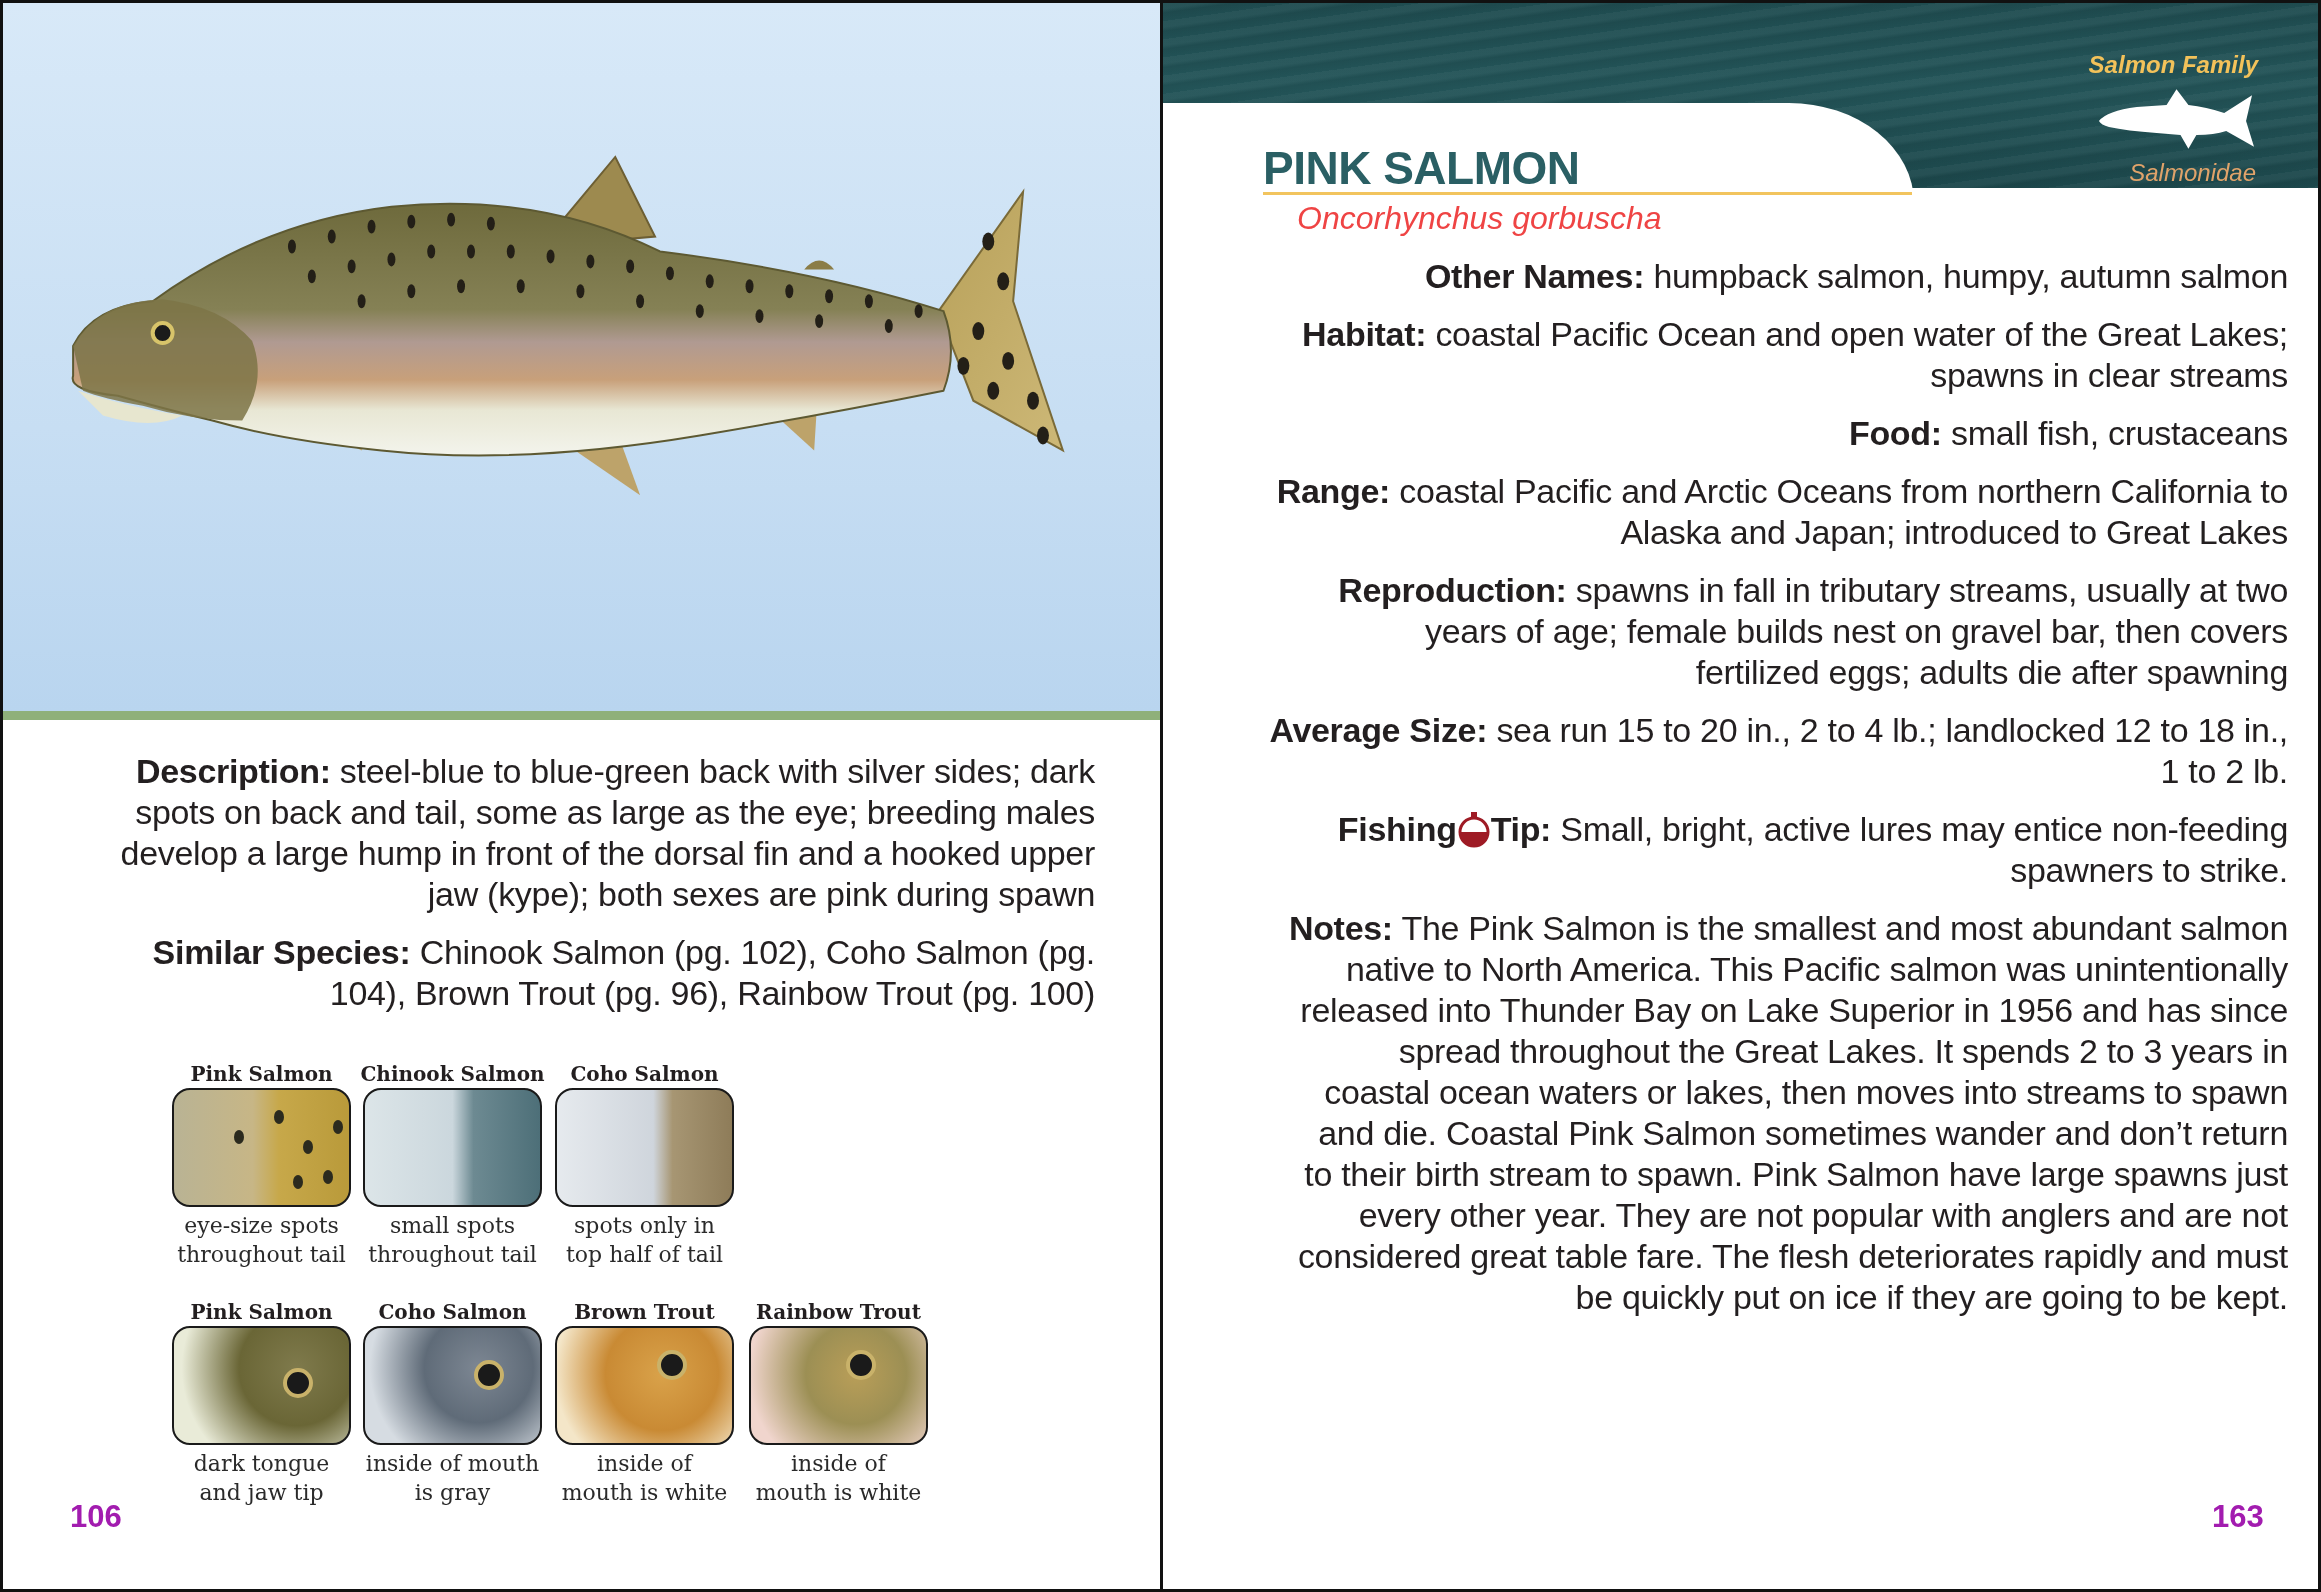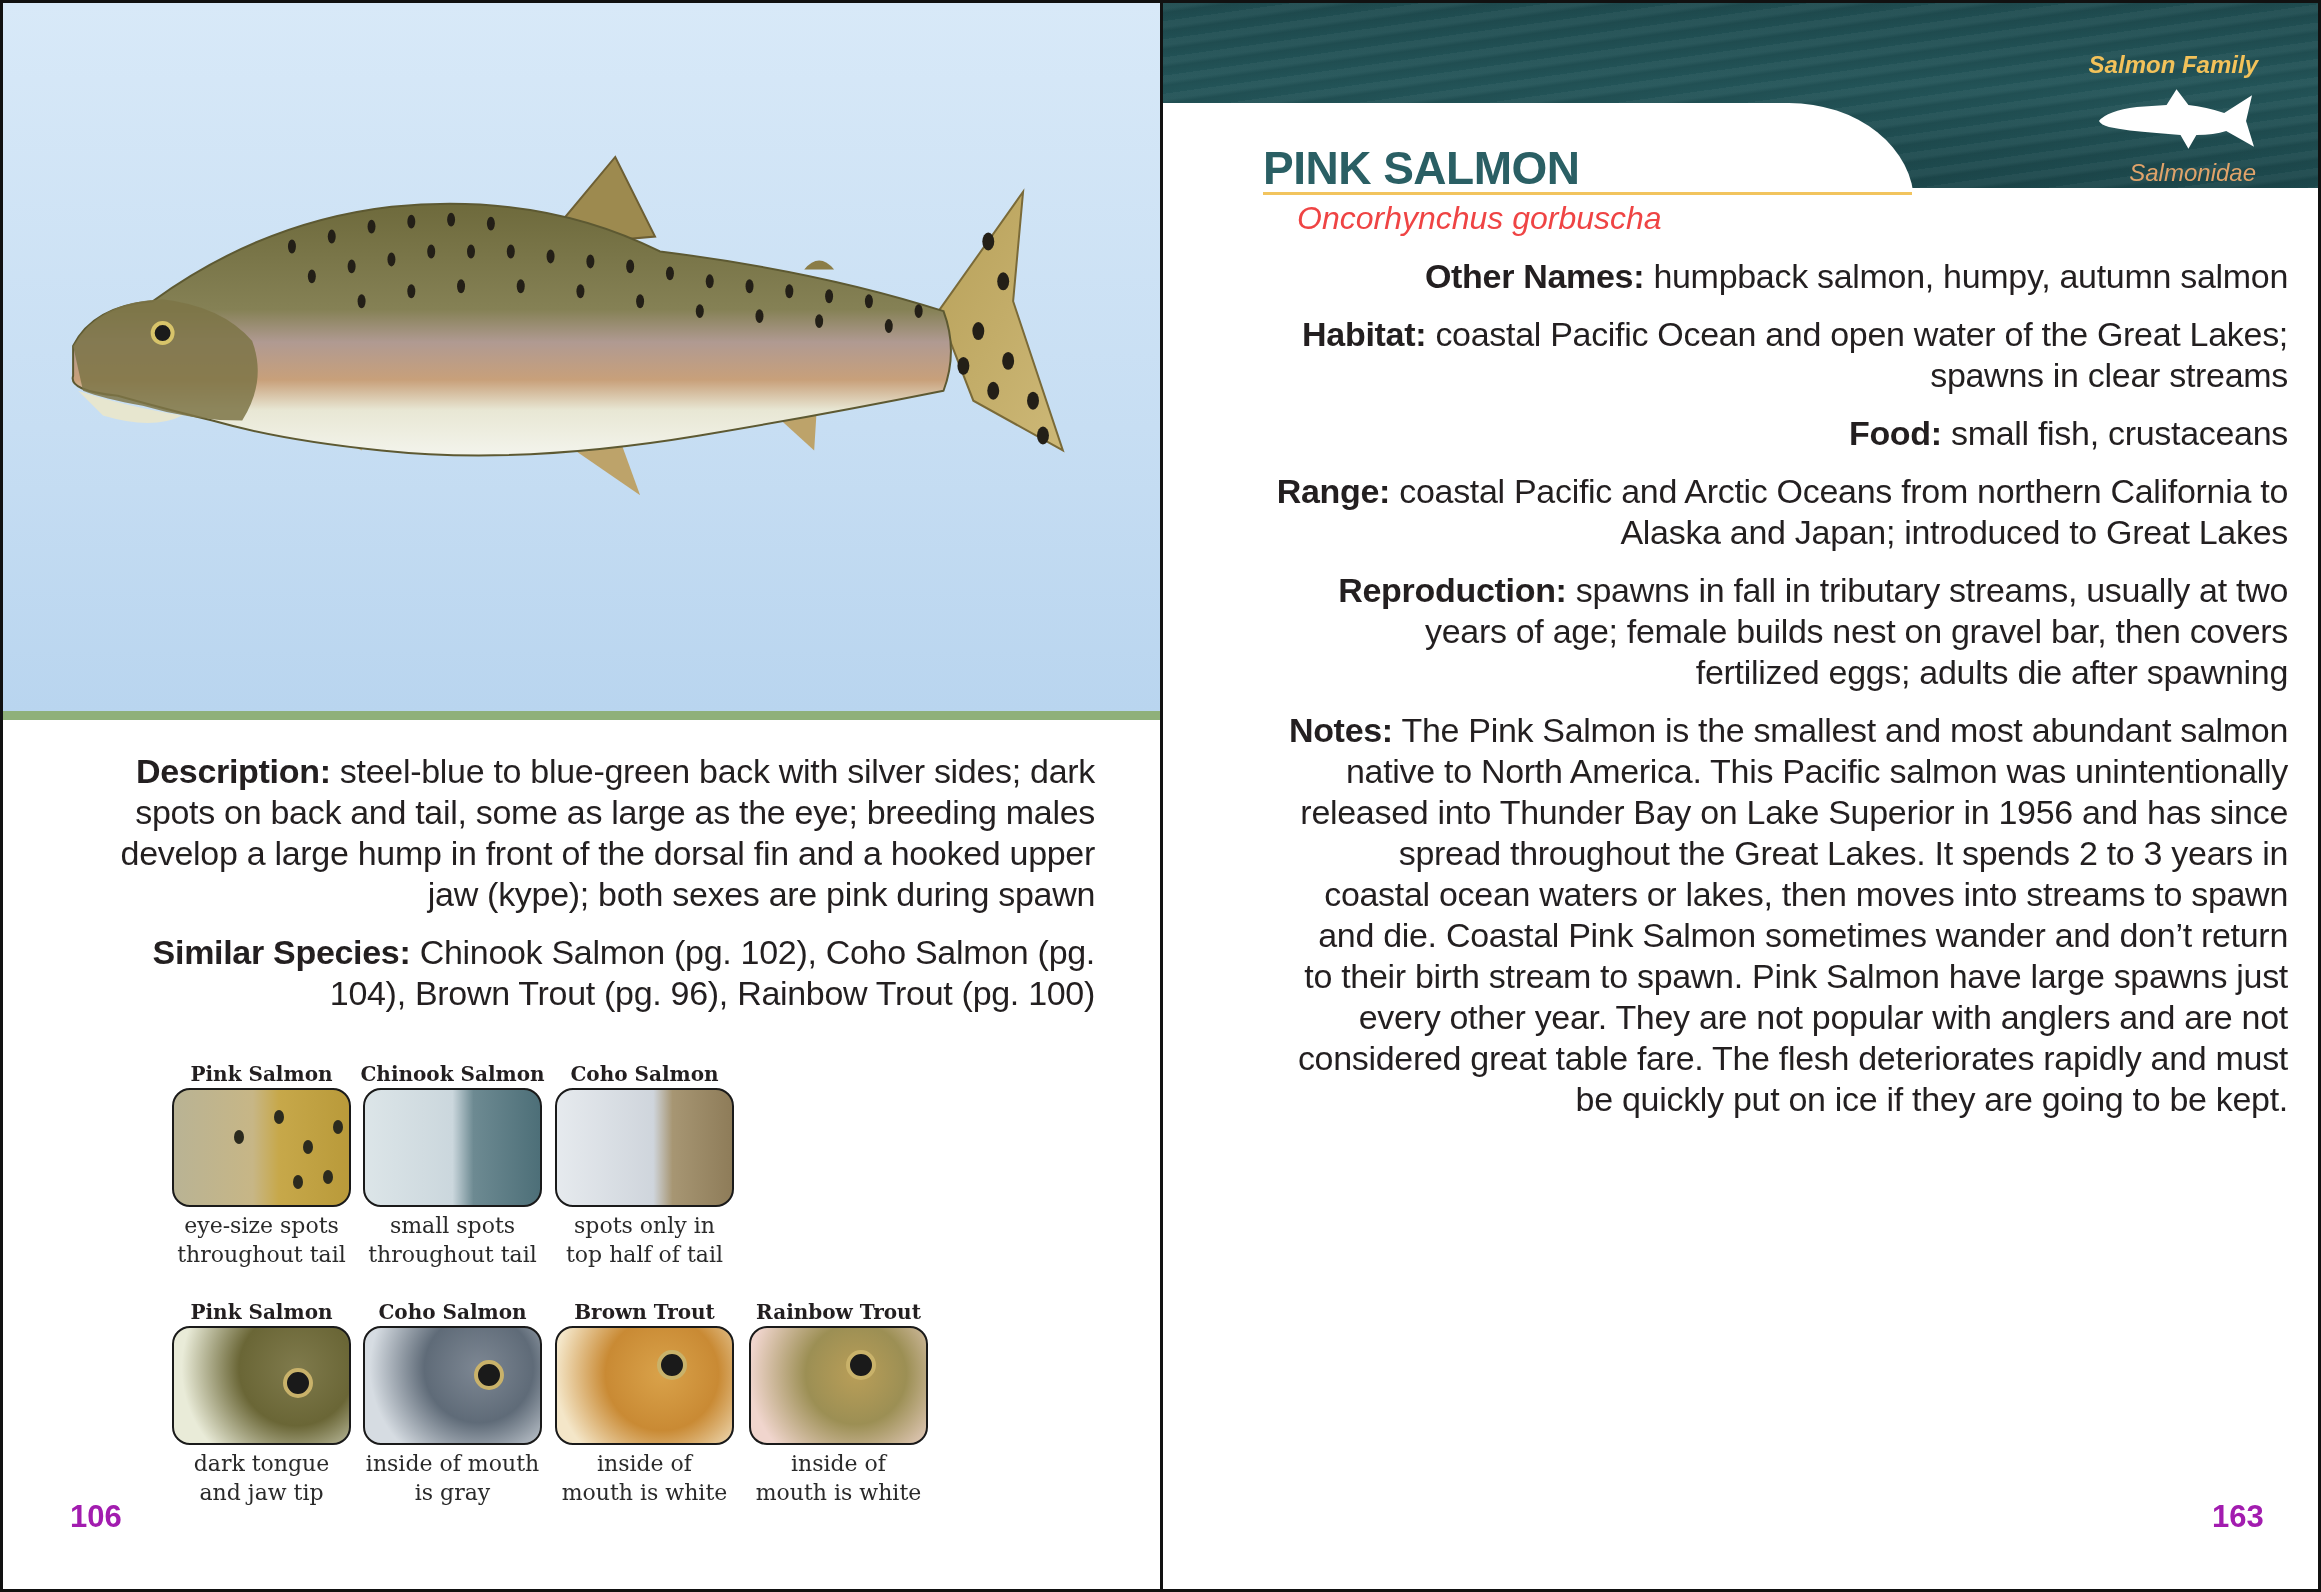--- a/index.html
+++ b/index.html
@@ -255,20 +255,32 @@
       </p>
       <p class="field">
         <span class="label">Range:</span>
         <span>coastal Pacific and Arctic Oceans from northern California to Alaska and Japan; introduced to Great Lakes</span>
       </p>
       <p class="field">
         <span class="label">Reproduction:</span>
         <span>spawns in fall in tributary streams, usually at two years of age; female builds nest on gravel bar, then covers fertilized eggs; adults die after spawning</span>
       </p>
       <p class="field">
+        <span class="label">Average Size:</span>
+        <span>sea run 15 to 20 in., 2 to 4 lb.; landlocked 12 to 18 in., 1 to 2 lb.</span>
+      </p>
+      <p class="field">
+        <span class="label">Fishing</span><svg class="bobber" viewBox="0 0 32 36">
+          <rect x="13" y="0" width="6" height="5" fill="#9e1b25"></rect>
+          <circle cx="16" cy="20" r="14" fill="#ffffff" stroke="#9e1b25" stroke-width="3"></circle>
+          <path d="M2 20 A14 14 0 0 0 30 20 Z" fill="#9e1b25"></path>
+        </svg><span class="label">Tip:</span>
+        <span>Small, bright, active lures may entice non-feeding spawners to strike.</span>
+      </p>
+      <p class="field">
         <span class="label">Notes:</span>
         <span>The Pink Salmon is the smallest and most abundant salmon native to North America. This Pacific salmon was unintentionally released into Thunder Bay on Lake Superior in 1956 and has since spread throughout the Great Lakes. It spends 2 to 3 years in coastal ocean waters or lakes, then moves into streams to spawn and die. Coastal Pink Salmon sometimes wander and don’t return to their birth stream to spawn. Pink Salmon have large spawns just every other year. They are not popular with anglers and are not considered great table fare. The flesh deteriorates rapidly and must be quickly put on ice if they are going to be kept.</span>
       </p>
     </div>
 
     <div class="page-num" style="left:1049px;">163</div>
   </div>
 </div>
 
 

